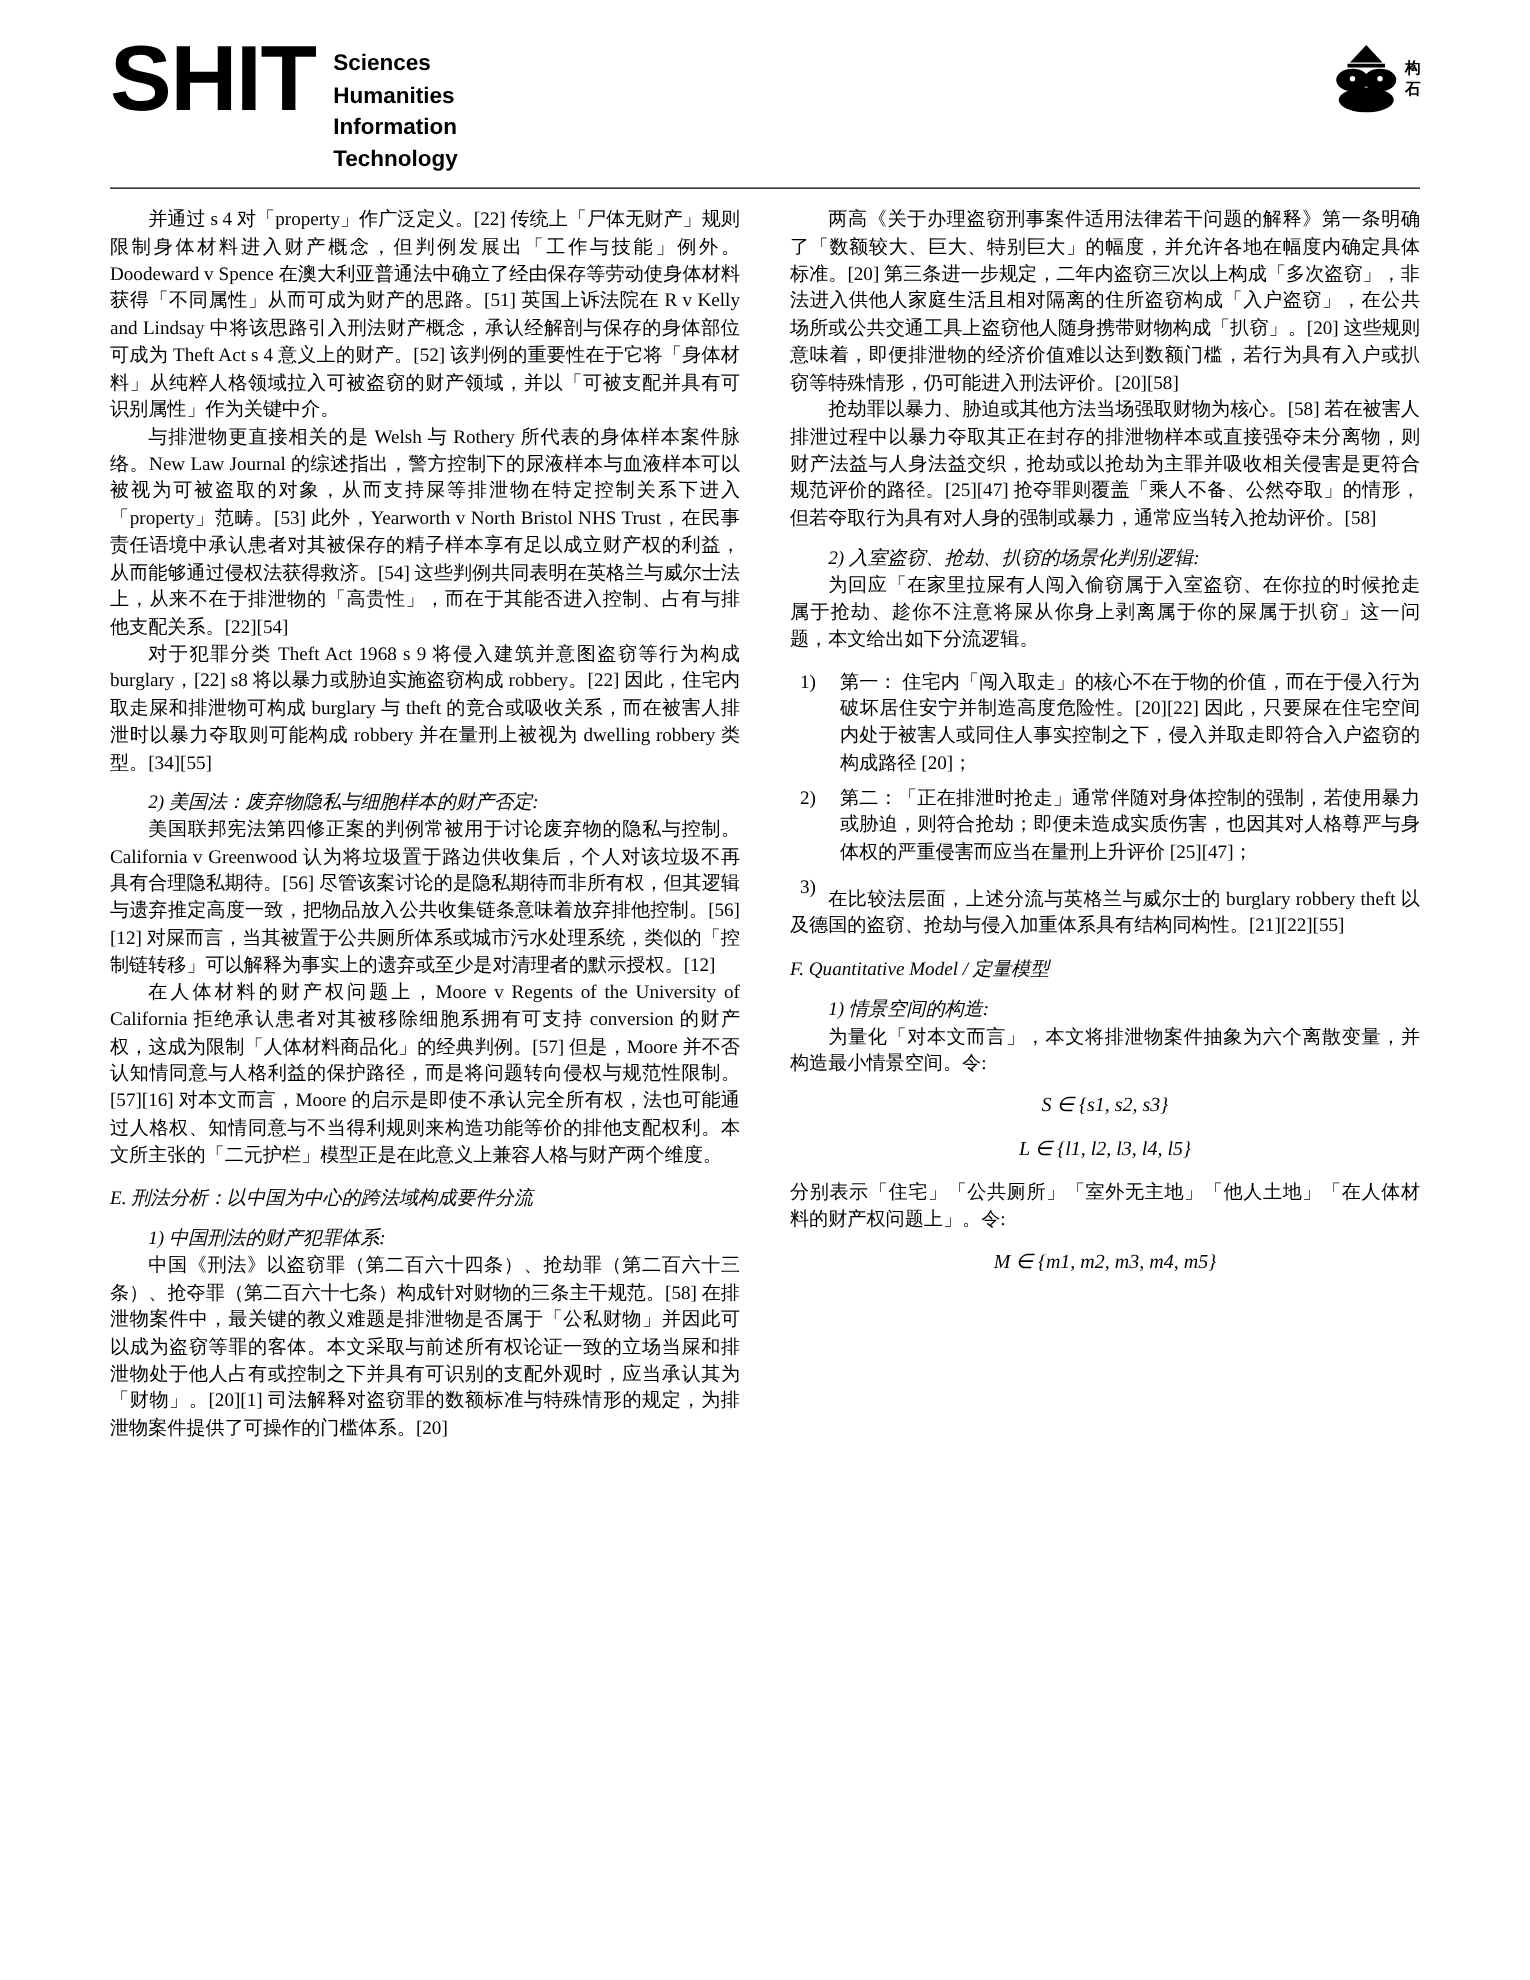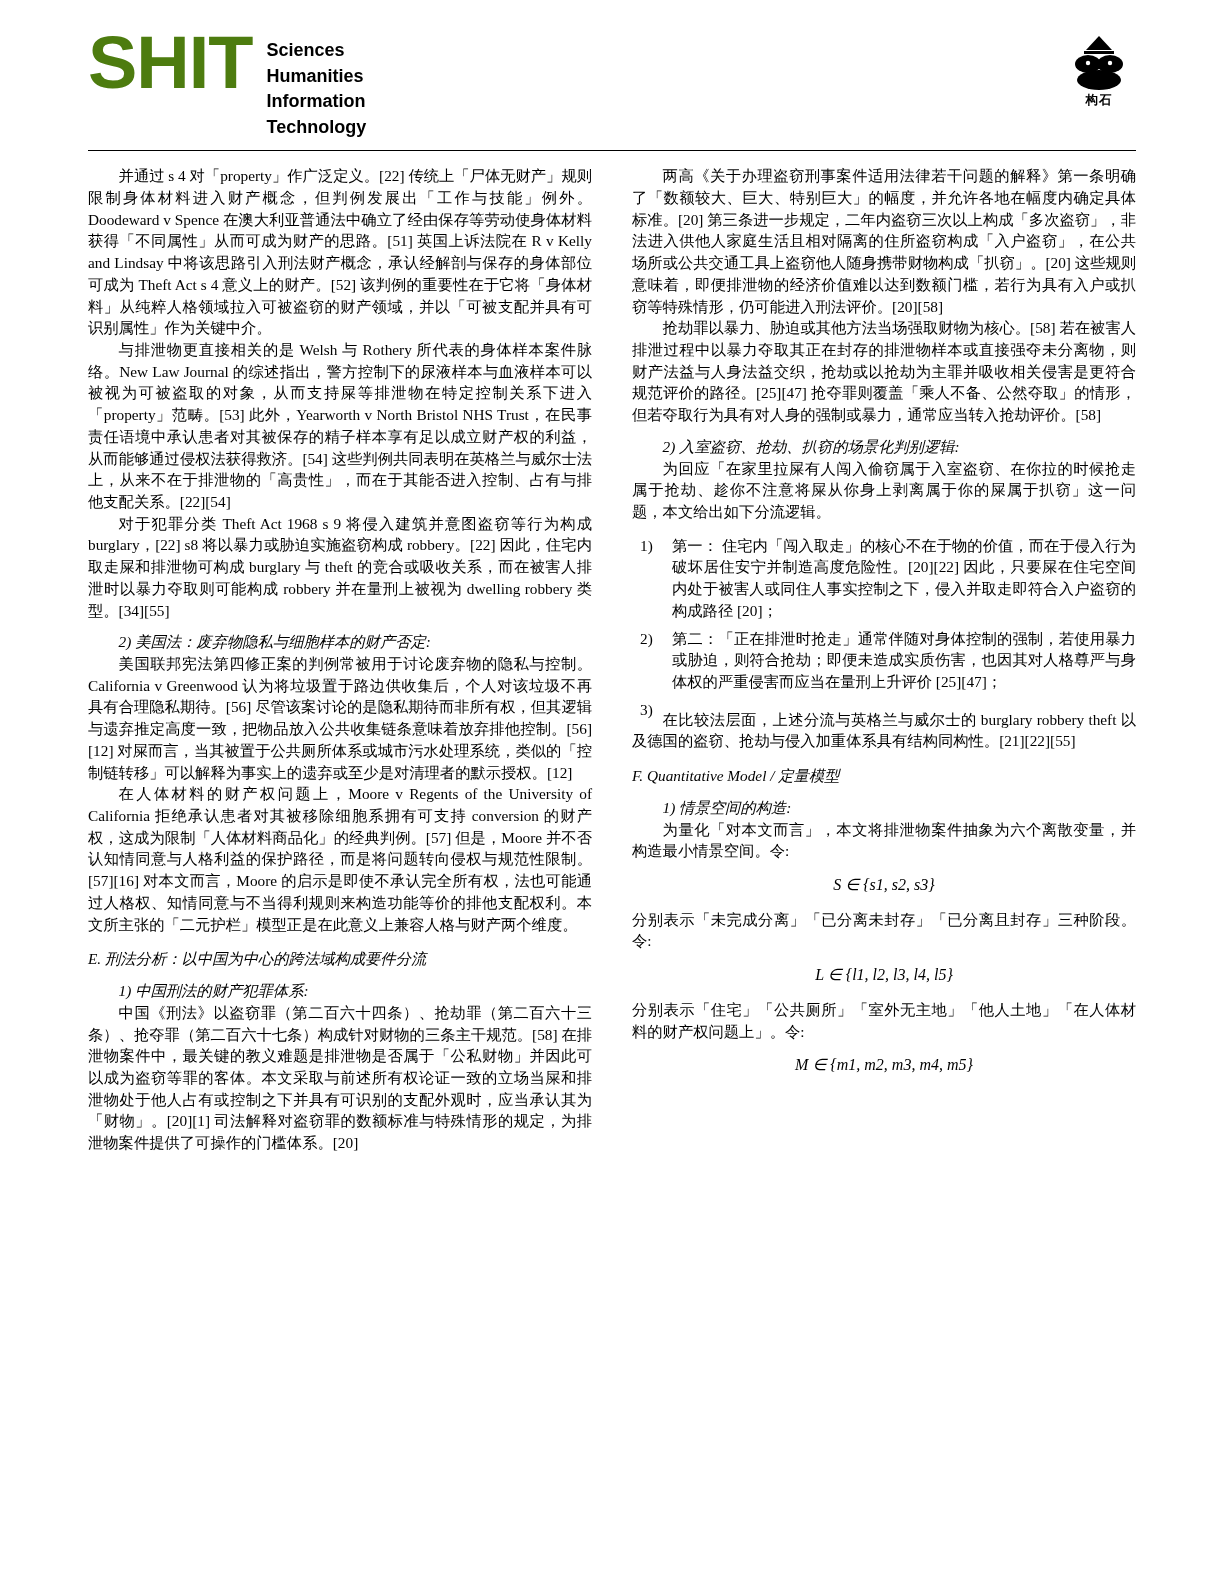--- a/index.html
+++ b/index.html
@@ -33,35 +33,35 @@
   .masthead-left {
     display: flex;
     align-items: flex-start;
   }
   .wordmark {
     font-family: "Liberation Sans", sans-serif;
     font-weight: bold;
     font-size: 74px;
     line-height: 0.88;
     letter-spacing: -1px;
-    color: #4d7c0f;
+    color: #000000;
     margin-right: 14px;
   }
   .expansion {
     font-family: "Liberation Sans", sans-serif;
     font-weight: bold;
     font-size: 18px;
     line-height: 1.42;
     padding-top: 8px;
     color: #000;
   }
   .logo-box {
     width: 74px;
     display: flex;
-    flex-direction: column;
+    flex-direction: row;
     align-items: center;
     padding-top: 4px;
   }
   .logo-mark {
     width: 62px;
     height: 56px;
     position: relative;
   }
   .logo-caption {
     font-family: "Liberation Sans", sans-serif;
@@ -202,21 +202,20 @@
       </ol>
 
       <div class="gap"></div>
       <p>在比较法层面，上述分流与英格兰与威尔士的 burglary robbery theft 以及德国的盗窃、抢劫与侵入加重体系具有结构同构性。[21][22][55]</p>
 
       <p class="heading">F. Quantitative Model / 定量模型</p>
       <p class="subheading">1) 情景空间的构造:</p>
       <p>为量化「对本文而言」，本文将排泄物案件抽象为六个离散变量，并构造最小情景空间。令:</p>
 
       <p class="formula">S ∈ {s1, s2, s3}</p>
-      <p class="noindent">分别表示「未完成分离」「已分离未封存」「已分离且封存」三种阶段。令:</p>
 
       <p class="formula">L ∈ {l1, l2, l3, l4, l5}</p>
       <p class="noindent">分别表示「住宅」「公共厕所」「室外无主地」「他人土地」「在人体材料的财产权问题上」。令:</p>
 
       <p class="formula">M ∈ {m1, m2, m3, m4, m5}</p>
     </div>
 
   </div>
 </div>
 

